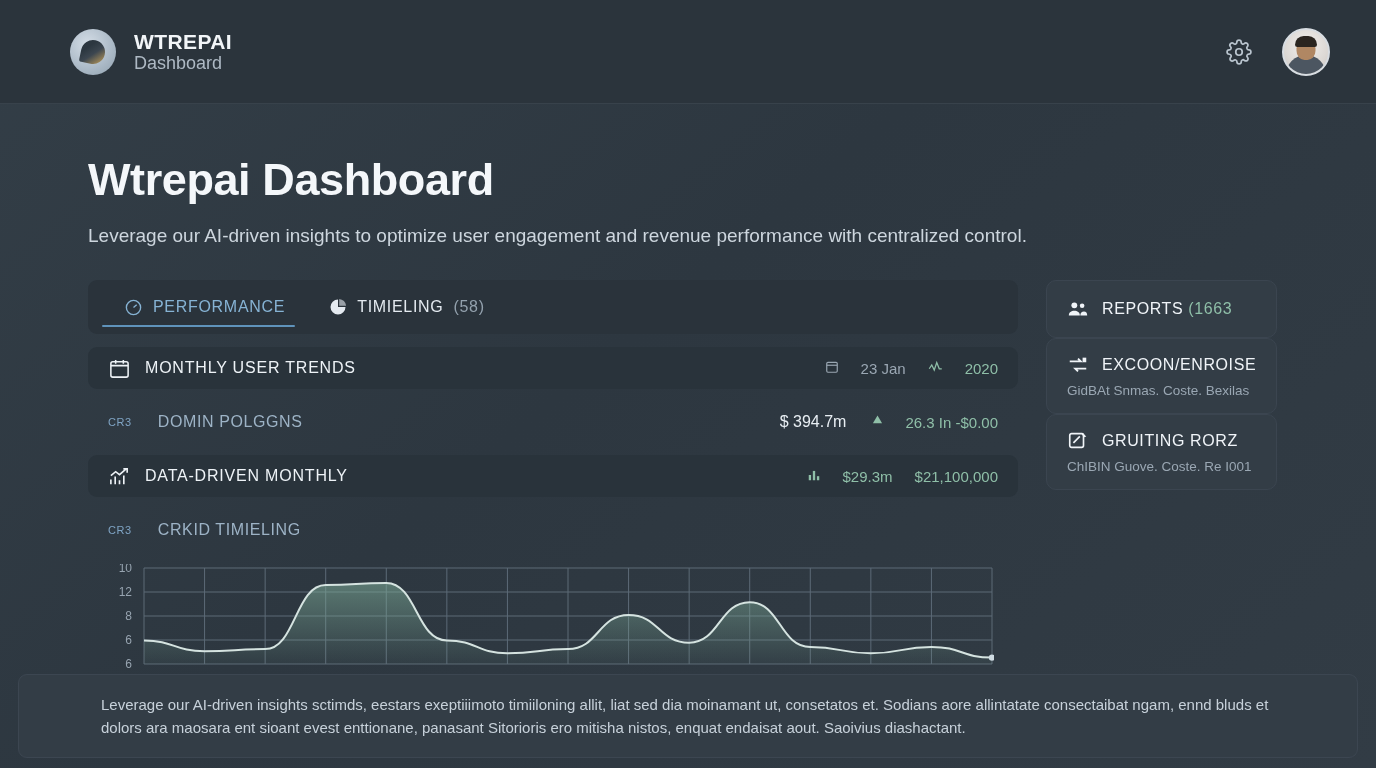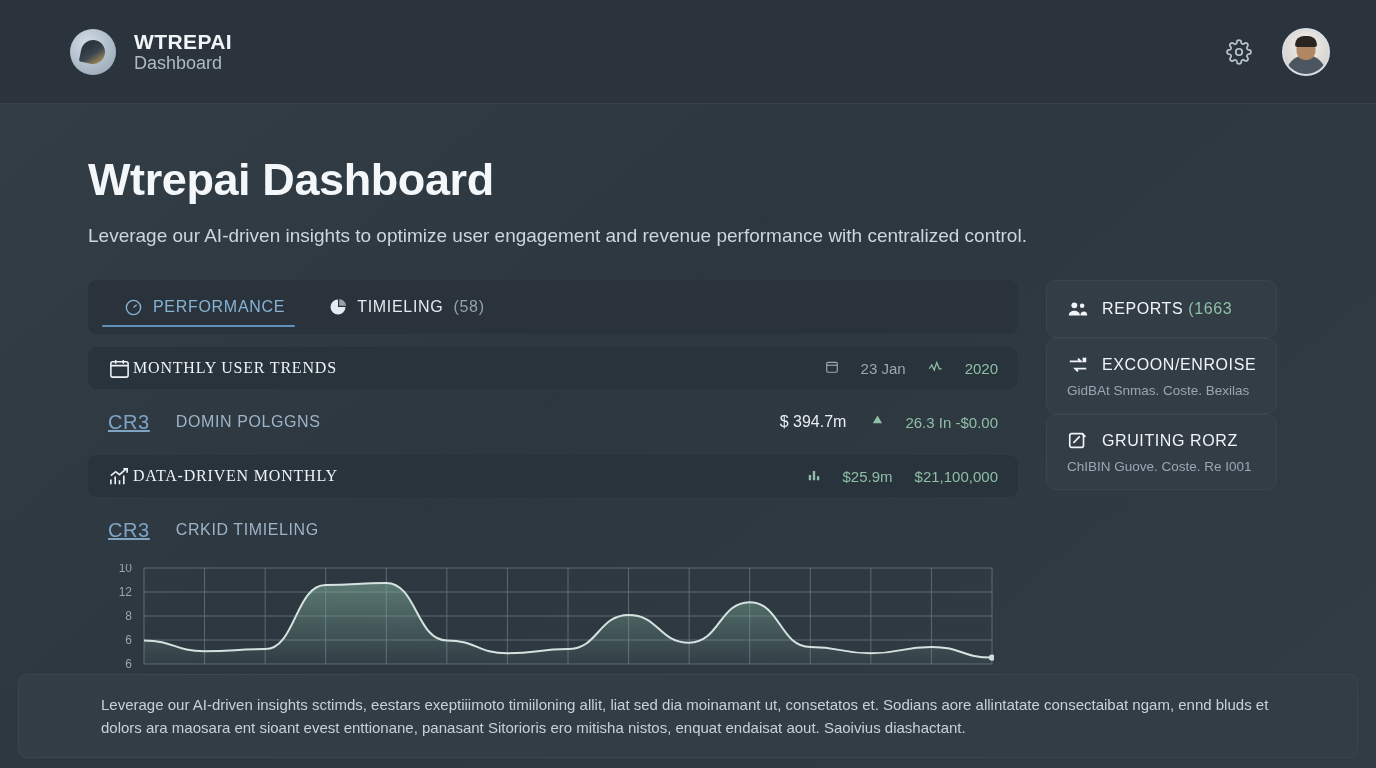--- a/index.html
+++ b/index.html
@@ -96,27 +96,27 @@
   .tab .count { color: #93a1ad; }
 
   
   .row {
     background: #29333b; border-radius: 9px; height: 42px;
     display: flex; align-items: center; padding: 0 20px;
     margin-top: 13px;
   }
   .row.plain { background: transparent; height: 40px; padding-left: 20px; }
   .row .title {
-    font-size: 16px; letter-spacing: .8px; color: #eef3f7; margin-left: 2px; font-family: Liberation Serif, serif;
+    font-size: 16px; letter-spacing: .8px; color: #eef3f7; margin-left: 14px;
   }
   .row .spacer { flex: 1; }
   .row .meta { display: flex; align-items: flex-start; gap: 22px; font-size: 15px; }
   .meta-muted { color: #9aa7b3; }
   .meta-green { color: #8fbfa8; }
-  .row .code { font-size: 20px; color: #7fa4c4; letter-spacing: .6px; text-decoration: underline; }
+  .row .code { font-size: 11px; color: #7fa4c4; letter-spacing: .6px; }
   .row .label2 { font-size: 16px; color: #9db3c6; letter-spacing: .6px; margin-left: 26px; }
   .row .val { font-size: 16px; color: #e8eef3; }
 
   
   .chart-wrap { margin-top: 14px; padding-left: 6px; }
   .chart { position: relative; }
 
   
   .card {
     background: #333d46; border-radius: 10px; padding: 15px 20px;
@@ -251,21 +251,21 @@
         <span class="title">DATA-DRIVEN MONTHLY</span>
         <span class="spacer"></span>
         <span class="meta meta-green">
           <span>
             <svg width="14" height="14" viewBox="0 0 24 24" fill="#8fbfa8">
               <rect x="3" y="12" width="4" height="9"></rect>
                 <rect x="10" y="5" width="4" height="16"></rect>
                 <rect x="17" y="14" width="4" height="7"></rect>
             </svg>
           </span>
-          <span>$25.9m</span>
+          <span>$29.3m</span>
         </span>
         <span class="meta meta-green" style="margin-left:22px">
           <span>$21,100,000</span>
         </span>
       </div>
 
       <div class="row plain">
         <span class="code">CR3</span>
         <span class="label2">CRKID TIMIELING</span>
       </div>

